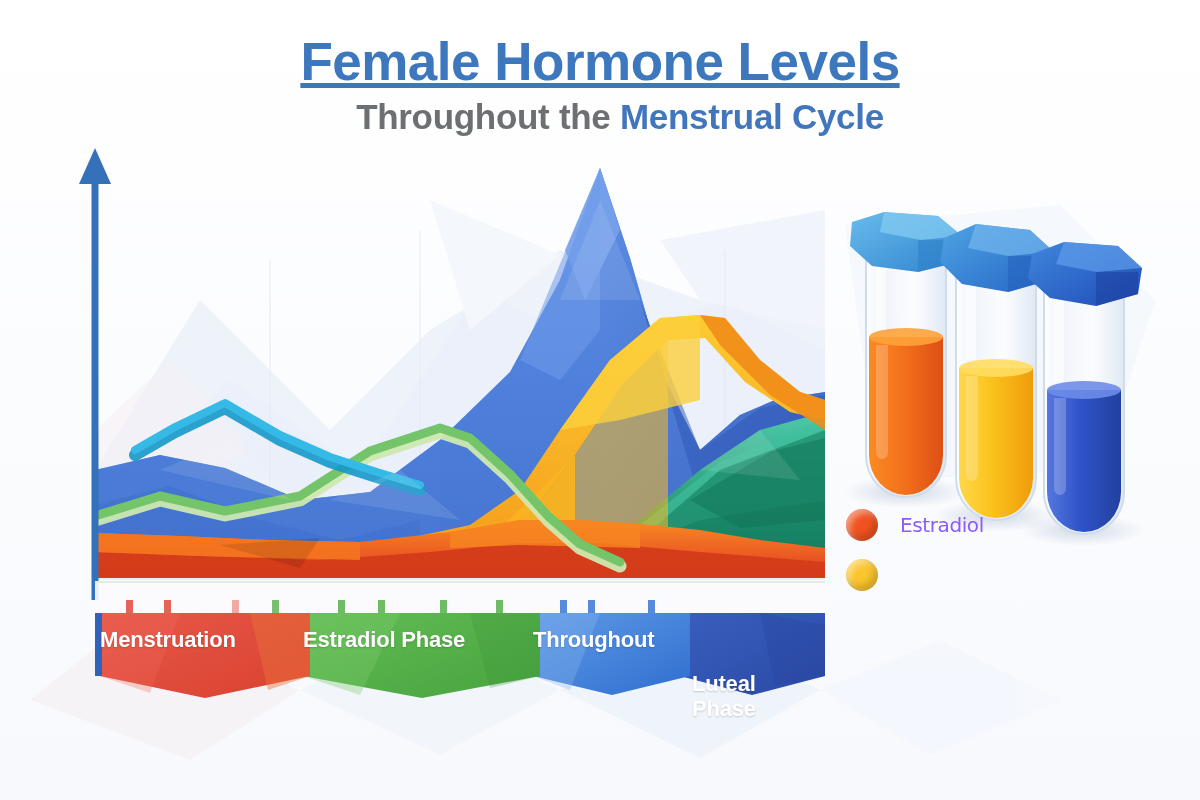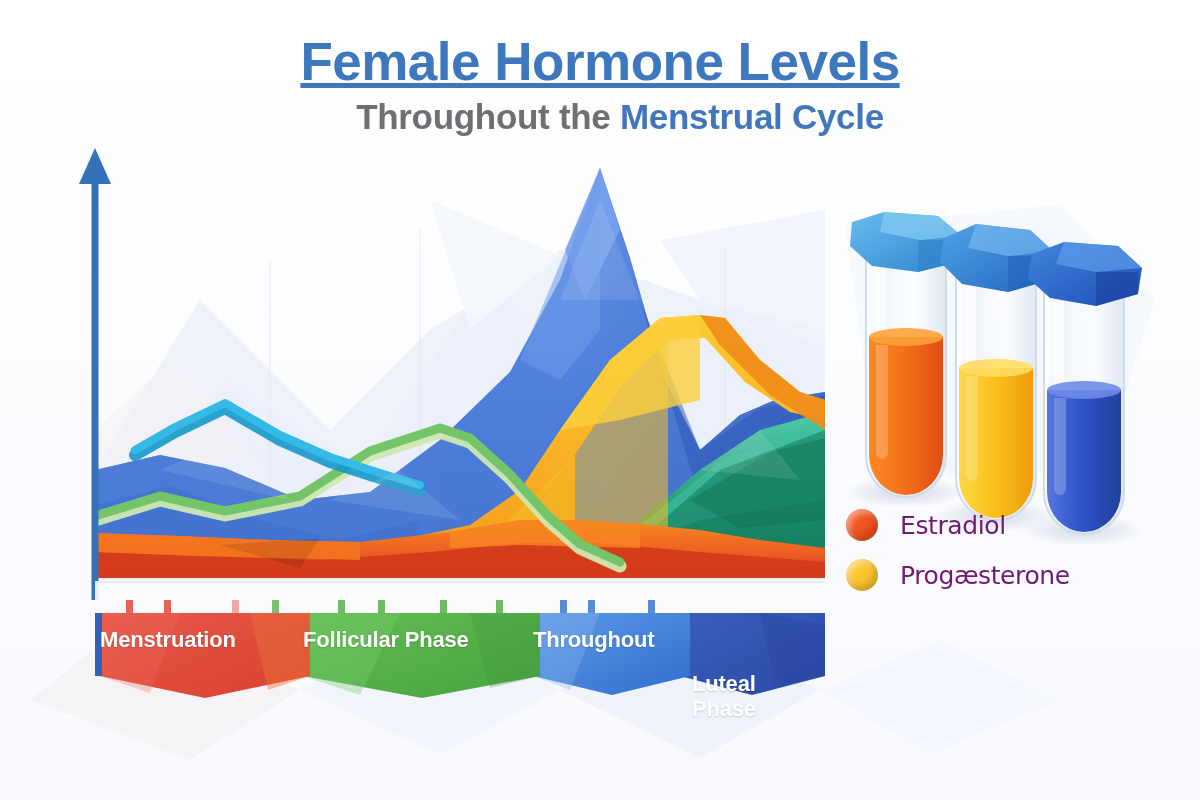--- a/index.html
+++ b/index.html
@@ -27,21 +27,21 @@
   .sub-blue{color:#4276bc;}
 
   
   #legend{position:absolute;left:846px;top:500px;width:300px;}
   .legend-row{display:flex;align-items:center;height:50px;}
   .legend-dot{
     width:32px;height:32px;border-radius:50%;flex:0 0 32px;
     box-shadow:inset -4px -5px 7px rgba(0,0,0,.18), inset 4px 4px 6px rgba(255,255,255,.45);
   }
   .legend-label{
-    margin-left:22px;font-size:25px;color:#701a75;
+    margin-left:22px;font-size:20px;color:#8b5cf6;
     font-family:"DejaVu Sans",sans-serif;letter-spacing:-0.4px;
   }
 
   
   .phase-label{
     position:absolute;color:#ffffff;font-weight:bold;font-size:22px;
     line-height:1.12;letter-spacing:-0.2px;
     text-shadow:0 1px 2px rgba(0,0,0,.18);
     pointer-events:none;
   }
@@ -246,21 +246,21 @@
     <g>
       <path d="M100,613 L310,613 L310,676 L205,698 L100,676 Z" fill="url(#phMens)"></path>
       <polygon points="100,613 180,613 150,693 100,676" fill="#ef6b59" opacity=".3"></polygon>
       <polygon points="250,613 310,613 310,676 268,690" fill="#E8733A" opacity=".45"></polygon>
       <rect x="95" y="613" width="7" height="63" fill="#2F62B8"></rect>
     </g>
   </svg>
 
   <div>
     <div class="phase-label nowrap" style="left:100px;top:628px;width:210px;">Menstruation</div>
-    <div class="phase-label nowrap" style="left:303px;top:628px;width:237px;">Follicular Phase</div>
+    <div class="phase-label nowrap" style="left:303px;top:628px;width:237px;">Estradiol Phase</div>
     <div class="phase-label nowrap" style="left:533px;top:628px;width:157px;">Throughout</div>
     <div class="phase-label" style="left:692px;top:628px;width:120px;margin-top:44px;">Luteal Phase</div>
   </div>
 
   <svg class="layer" viewBox="0 0 1200 800" preserveAspectRatio="none">
     <defs>
       <linearGradient id="glassG" x1="0" y1="0" x2="1" y2="0">
         <stop offset="0%" stop-color="#ffffff" stop-opacity=".95"></stop>
         <stop offset="22%" stop-color="#eef3fa" stop-opacity=".75"></stop>
         <stop offset="60%" stop-color="#ffffff" stop-opacity=".55"></stop>
@@ -349,17 +349,16 @@
     </div>
   </div>
 
   <div id="legend">
     <div class="legend-row">
       <span class="legend-dot" style="background:#F0531F"></span>
       <span class="legend-label">Estradiol</span>
     </div>
     <div class="legend-row">
       <span class="legend-dot" style="background:#FBC52D"></span>
-      <span class="legend-label">Progæsterone</span>
     </div>
   </div>
 
 </div>
 
 </body></html>

